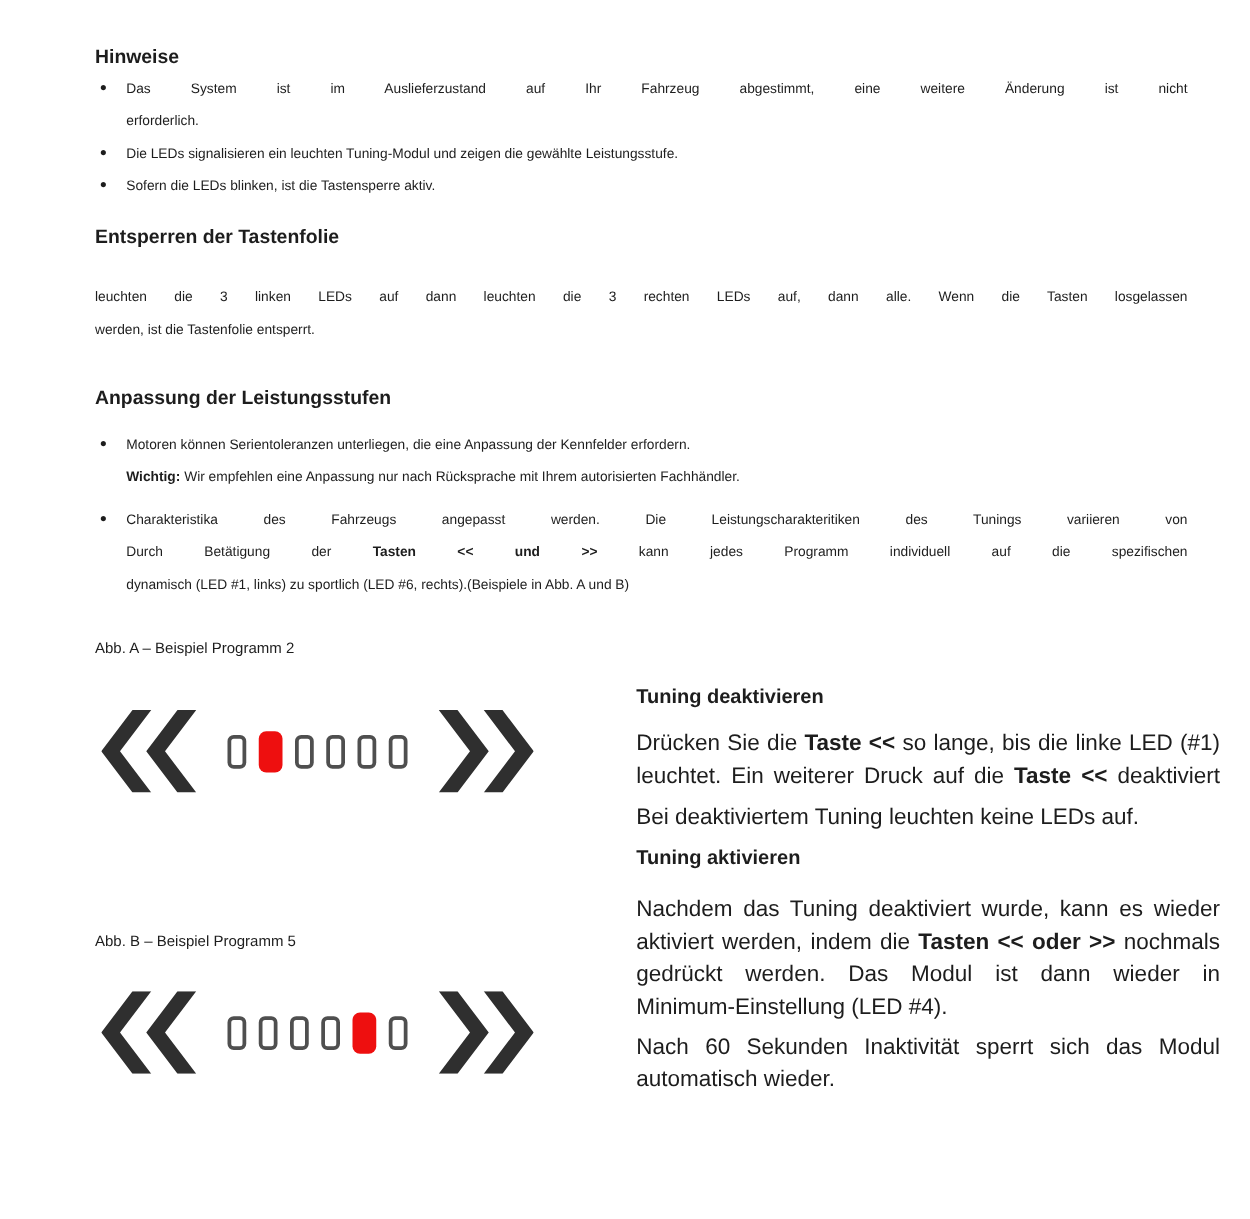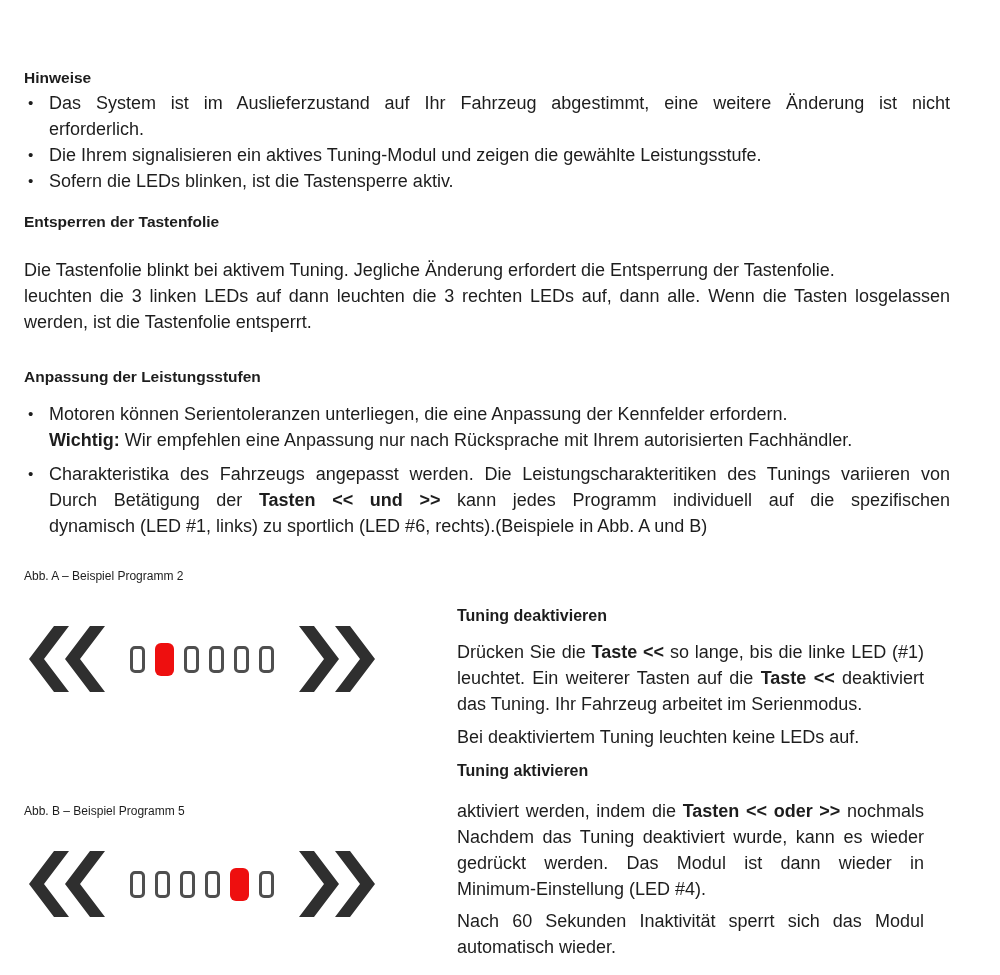--- a/index.html
+++ b/index.html
@@ -4,24 +4,24 @@
 <style>
   * { box-sizing: border-box; }
   html, body { margin: 0; padding: 0; }
   body {
     width: 1000px; height: 975px;
     background: var(--bg, #ffffff);
     color: var(--text, #1d1d1d);
     font-family: "Liberation Sans", sans-serif;
     overflow: hidden;
   }
-  .doc { padding: 36px 50px 0 24px; margin-top: 32px; }
+  .doc { padding: 36px 50px 0 76px; }
 
   .h3 { font-size: 15.5px; font-weight: 700; line-height: 20px; margin: 0; }
-  .ln { font-size: 18px; line-height: 26px; white-space: nowrap; }
+  .ln { font-size: 11px; line-height: 26px; white-space: nowrap; }
   .j  { text-align: justify; text-align-last: justify; -moz-text-align-last: justify; }
 
   .brow { display: flex; }
   .bdot { flex: none; width: 25px; padding-left: 4px; font-size: 15.3px; line-height: 26px; }
   .btxt { flex: 1; min-width: 0; }
 
   #sec-hinweise .h3 { margin-bottom: 2px; }
   #sec-entsperren { margin-top: 18px; }
   #sec-entsperren .para { margin-top: 25px; }
   #sec-anpassung { margin-top: 32px; }
@@ -73,35 +73,34 @@
     <div class="brow">
       <span class="bdot">•</span>
       <div class="btxt">
         <div class="ln j">Das System ist im Auslieferzustand auf Ihr Fahrzeug abgestimmt, eine weitere Änderung ist nicht</div>
         <div class="ln">erforderlich.</div>
       </div>
     </div>
     <div class="brow">
       <span class="bdot">•</span>
       <div class="btxt">
-        <div class="ln">Die Ihrem signalisieren ein aktives Tuning-Modul und zeigen die gewählte Leistungsstufe.</div>
+        <div class="ln">Die LEDs signalisieren ein leuchten Tuning-Modul und zeigen die gewählte Leistungsstufe.</div>
       </div>
     </div>
     <div class="brow">
       <span class="bdot">•</span>
       <div class="btxt">
         <div class="ln">Sofern die LEDs blinken, ist die Tastensperre aktiv.</div>
       </div>
     </div>
   </section>
 
   <section id="sec-entsperren">
     <h3 class="h3">Entsperren der Tastenfolie</h3>
     <div class="para">
-      <div class="ln">Die Tastenfolie blinkt bei aktivem Tuning. Jegliche Änderung erfordert die Entsperrung der Tastenfolie.</div>
       <div class="ln j">leuchten die 3 linken LEDs auf dann leuchten die 3 rechten LEDs auf, dann alle. Wenn die Tasten losgelassen</div>
       <div class="ln">werden, ist die Tastenfolie entsperrt.</div>
     </div>
   </section>
 
   <section id="sec-anpassung">
     <h3 class="h3">Anpassung der Leistungsstufen</h3>
     <div id="anp-b1" class="brow">
       <span class="bdot">•</span>
       <div class="btxt">
@@ -170,31 +169,30 @@
             <polygon points="61,0 76,0 51,33 76,66 61,66 36,33"></polygon>
           </svg>
         </span>
       </div>
     </div>
 
     <div class="right-col">
       <h4 id="rh1" class="h4">Tuning deaktivieren</h4>
       <div id="rp1">
         <div class="ln j"><span>Drücken Sie die </span><b>Taste &lt;&lt;</b><span> so lange, bis die linke LED (#1)</span></div>
-        <div class="ln j"><span>leuchtet. Ein weiterer Tasten auf die </span><b>Taste &lt;&lt;</b><span> deaktiviert</span></div>
-        <div class="ln">das Tuning. Ihr Fahrzeug arbeitet im Serienmodus.</div>
+        <div class="ln j"><span>leuchtet. Ein weiterer Druck auf die </span><b>Taste &lt;&lt;</b><span> deaktiviert</span></div>
       </div>
       <div id="rp2">
         <div class="ln">Bei deaktiviertem Tuning leuchten keine LEDs auf.</div>
       </div>
 
       <h4 id="rh2" class="h4">Tuning aktivieren</h4>
       <div id="rp3">
+        <div class="ln j">Nachdem das Tuning deaktiviert wurde, kann es wieder</div>
         <div class="ln j"><span>aktiviert werden, indem die </span><b>Tasten &lt;&lt; oder &gt;&gt;</b><span> nochmals</span></div>
-        <div class="ln j">Nachdem das Tuning deaktiviert wurde, kann es wieder</div>
         <div class="ln j">gedrückt werden. Das Modul ist dann wieder in</div>
         <div class="ln">Minimum-Einstellung (LED #4).</div>
       </div>
       <div id="rp4">
         <div class="ln j">Nach 60 Sekunden Inaktivität sperrt sich das Modul</div>
         <div class="ln">automatisch wieder.</div>
       </div>
     </div>
 
   </div>

